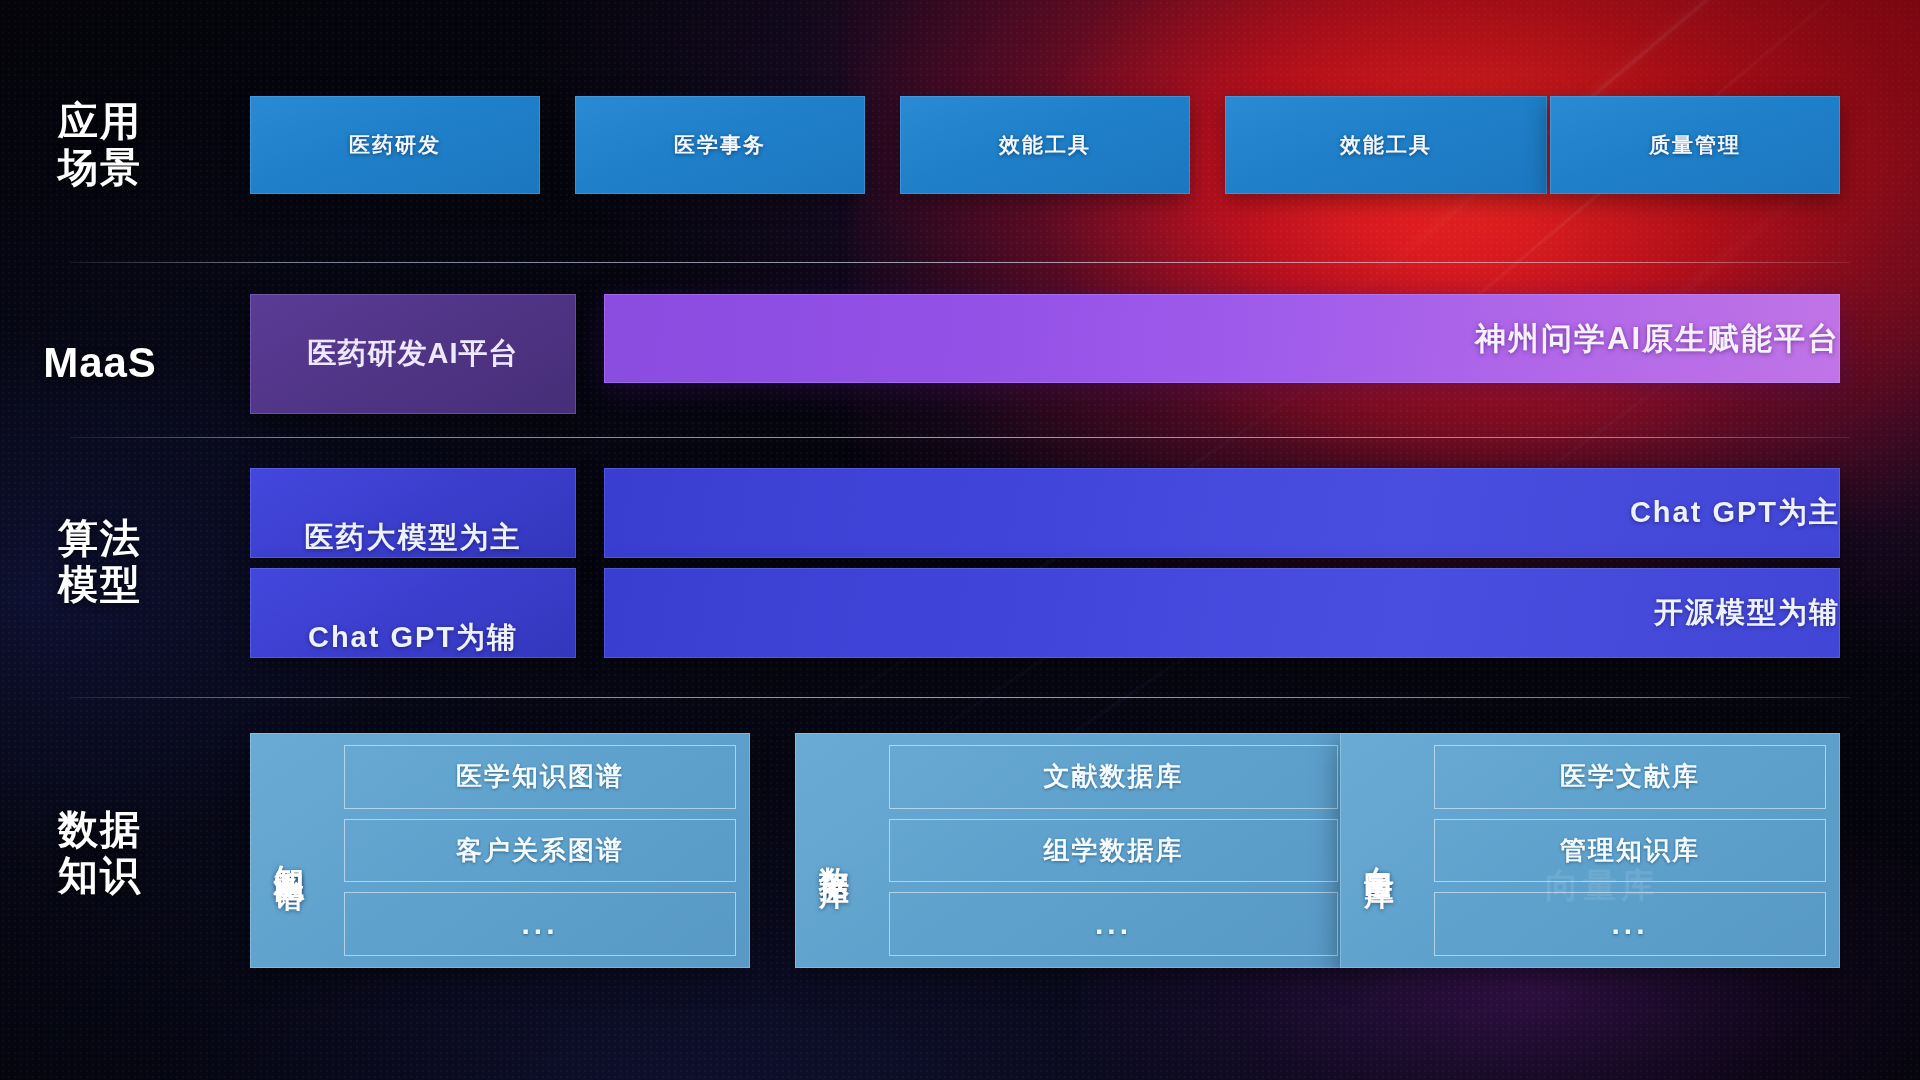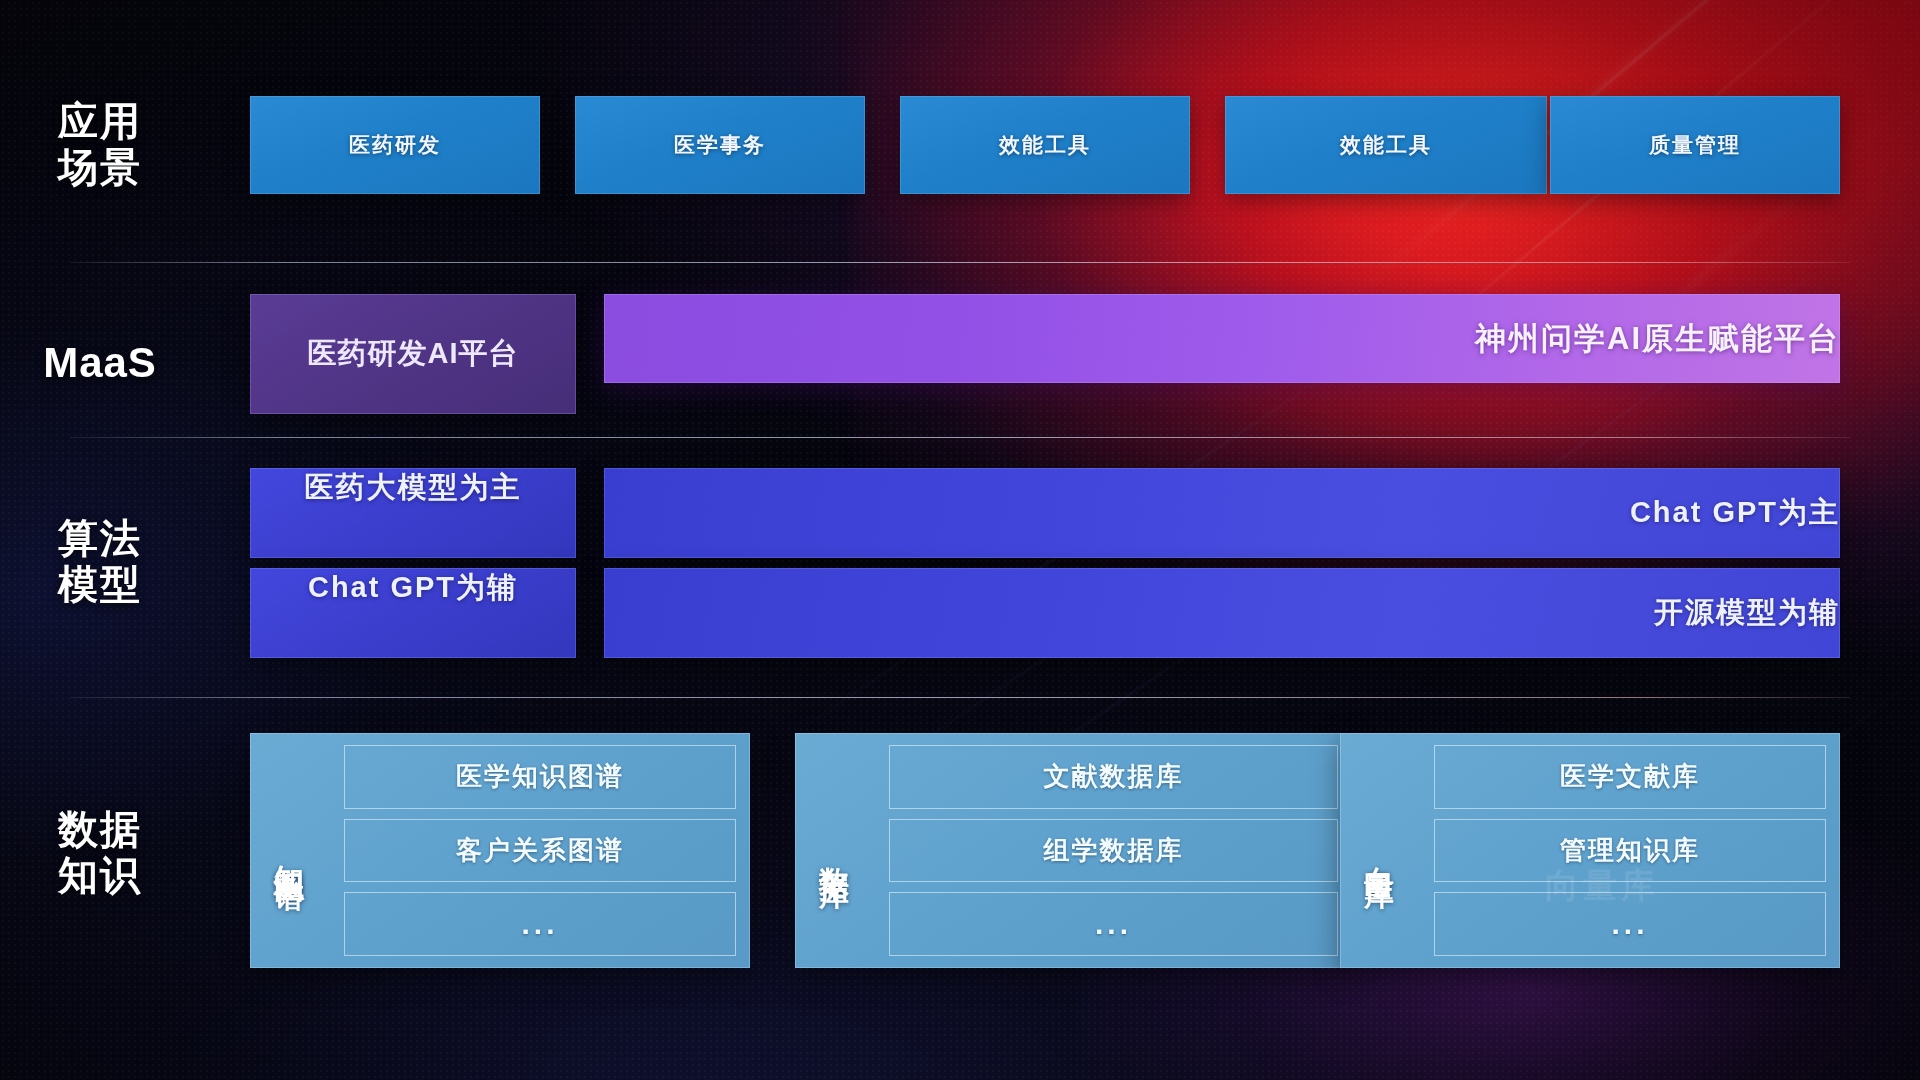--- a/index.html
+++ b/index.html
@@ -100,21 +100,21 @@
   .maas-right span {
     color:#f6f0ff; font-size:31px; font-weight:bold; letter-spacing:2px;
     text-shadow:0 1px 5px rgba(45,0,80,.5);
   }
 
   
   .alg-left {
     position:absolute; left:250px; width:326px; height:90px;
     background:linear-gradient(150deg,#4347dd 0%,#3b3ecc 50%,#3337bd 100%);
     box-shadow:0 0 0 1px rgba(140,150,250,.30) inset, 0 6px 22px rgba(0,0,0,.42);
-    display:flex; align-items:flex-start; justify-content:center;
+    display:flex; align-items:flex-end; justify-content:center;
   }
   .alg-right {
     position:absolute; left:604px; width:1236px; height:90px;
     background:linear-gradient(100deg,#3a3ed0 0%,#4145da 35%,#4a4ee0 65%,#4246d6 100%);
     box-shadow:0 0 0 1px rgba(140,150,250,.28) inset, 0 6px 24px rgba(0,0,0,.42);
     display:flex; align-items:center; justify-content:flex-end;
   }
   .alg-left span, .alg-right span {
     color:#eef1ff; font-size:29px; font-weight:bold; letter-spacing:2px;
     text-shadow:0 1px 4px rgba(10,10,60,.5);

